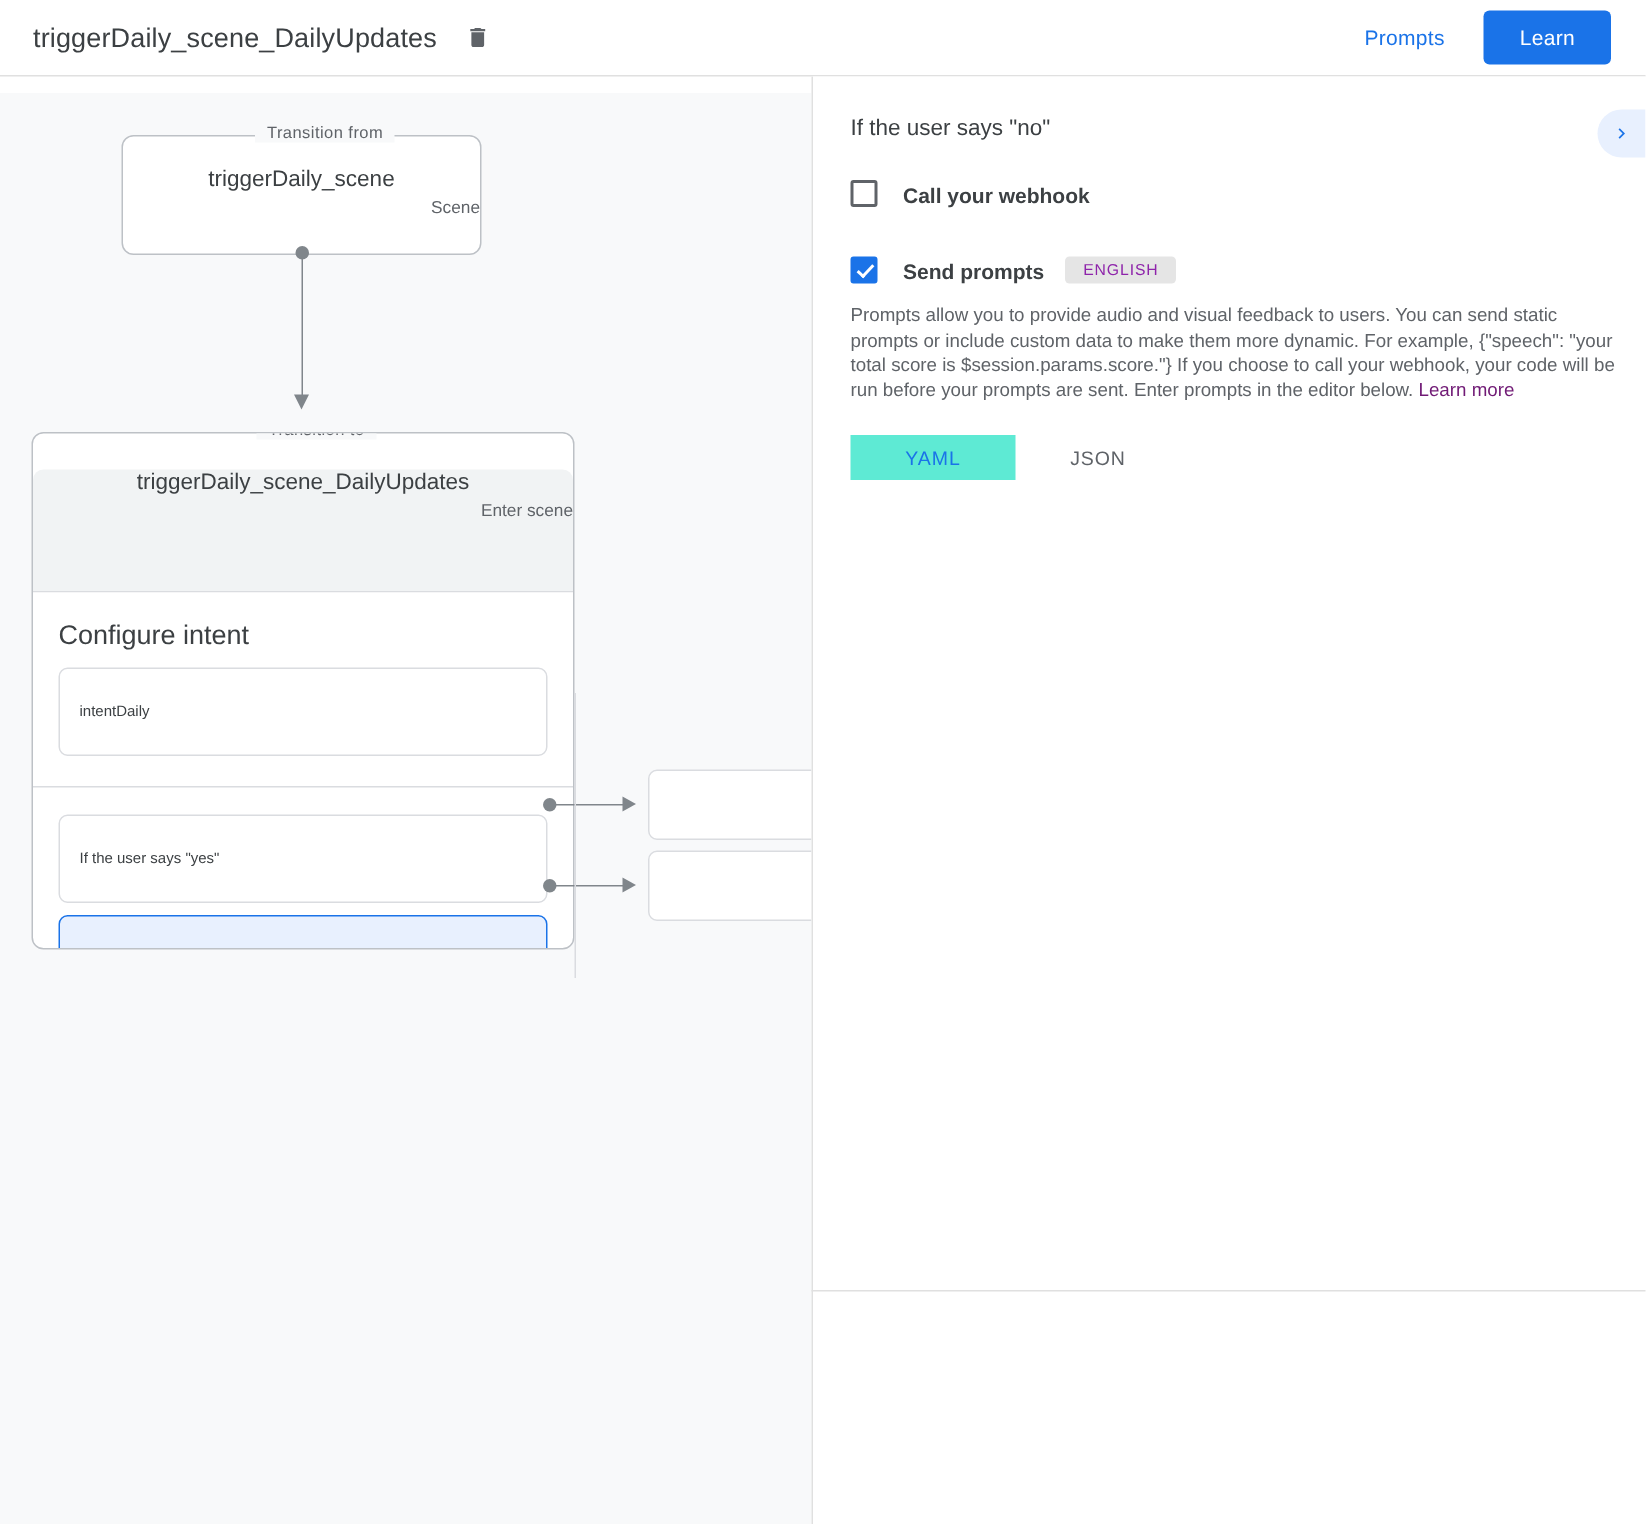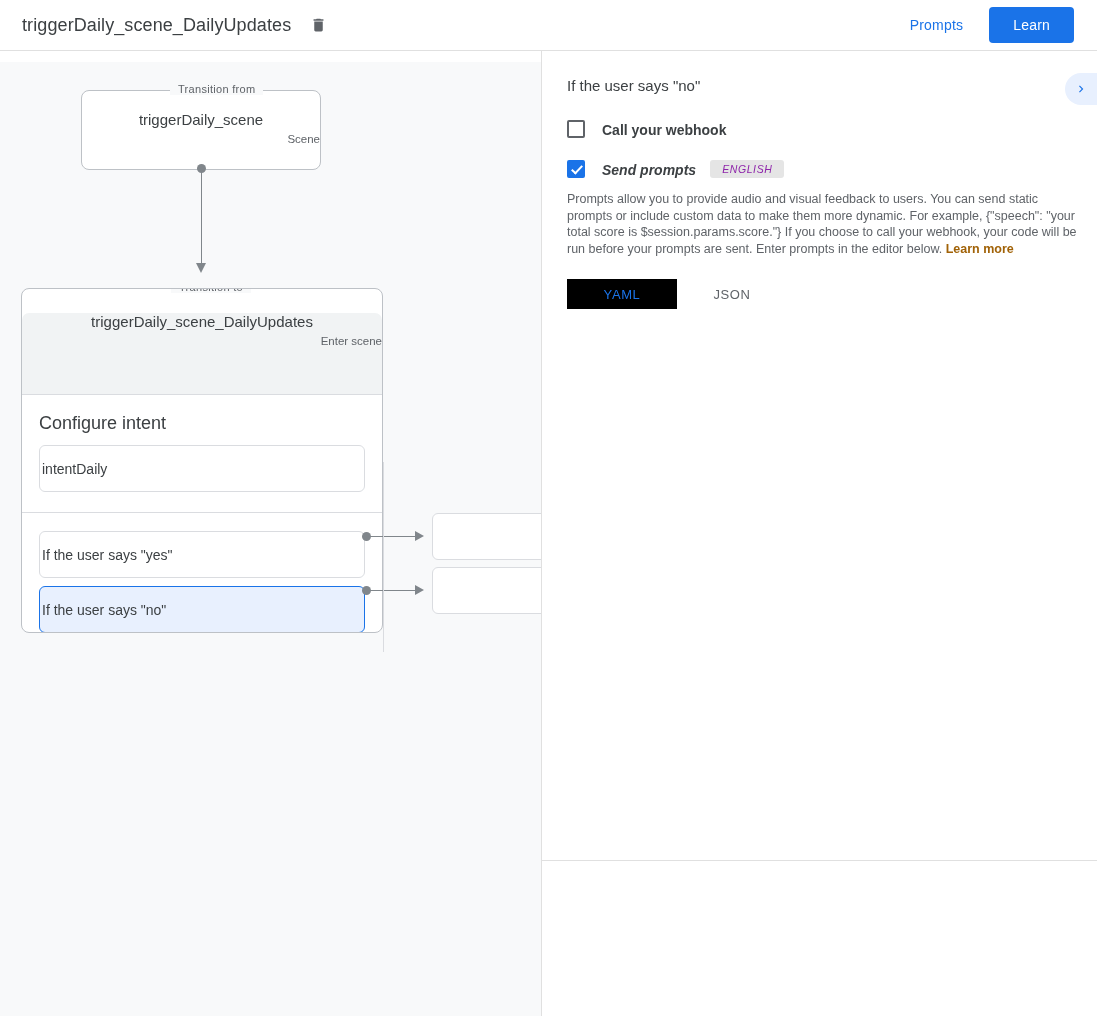--- a/index.html
+++ b/index.html
@@ -147,24 +147,24 @@
   .section { padding: 18px 17px 0 17px; }
   .section-divider { border-top: 1px solid #dadce0; margin-top: 20px; }
   .section-label {
     font-size: 18px;
     color: #3c4043;
     margin-bottom: 11px;
   }
   .inner-box {
     border: 1px solid #dadce0;
     border-radius: 6px;
-    height: 47px;
+    height: 59px;
     display: flex; align-items: center;
-    padding-left: 2px;
-    font-size: 14px;
+    padding-left: 13px;
+    font-size: 10px;
     color: #3c4043;
     background: #ffffff;
     cursor: pointer;
     position: relative;
   }
   .inner-box + .inner-box { margin-top: 8px; }
   .inner-box.selected {
     background: #e8f0fe;
     border: 1.5px solid #1a73e8;
   }
@@ -271,36 +271,36 @@
     border-radius: 3px;
   }
 
   .desc {
     margin: 13px 25px 0 25px;
     font-size: 12.5px;
     line-height: 16.5px;
     color: #5f6368;
     width: 510px;
   }
-  .link { color: #a16207; cursor: pointer; font-weight: bold; }
+  .link { color: #701a75; cursor: pointer; }
 
   .tabs {
     display: flex;
     margin: 22px 0 0 25px;
   }
   .tab {
     width: 110px; height: 30px;
     display: flex; align-items: center; justify-content: center;
     font-size: 13px;
     letter-spacing: .6px;
     color: #5f6368;
     cursor: pointer;
   }
   .tab.active {
-    background: #000000;
+    background: #5eead4;
     color: #1a73e8;
   }
 
   .panel-divider {
     position: absolute;
     left: 541px; top: 860px;
     width: 556px; height: 1px;
     background: #e0e0e0;
   }
 </style>
@@ -376,21 +376,21 @@
     <svg width="14" height="14" viewBox="0 0 24 24" fill="#1a73e8">
       <path d="M8.6 16.6 13.2 12 8.6 7.4 10 6l6 6-6 6z"></path>
     </svg>
   </div>
 
   <div class="check-row" style="margin-top:26px;">
     <div class="cb"></div>
     <div class="check-label bold">Call your webhook</div>
   </div>
 
-  <div class="check-row" style="margin-top:22px;font-style:italic;">
+  <div class="check-row" style="margin-top:33px;">
     <div class="cb checked"></div>
     <div class="check-label bold">Send prompts</div>
     <div class="lang-badge">ENGLISH</div>
   </div>
 
   <div class="desc"><span>Prompts allow you to provide audio and visual feedback to users. You can send static prompts or include custom data to make them more dynamic. For example, {"speech": "your total score is $session.params.score."} If you choose to call your webhook, your code will be run before your prompts are sent. Enter prompts in the editor below. </span><span class="link">Learn more</span></div>
 
   <div class="tabs">
     <div class="tab active">YAML</div>
     <div class="tab">JSON</div>

